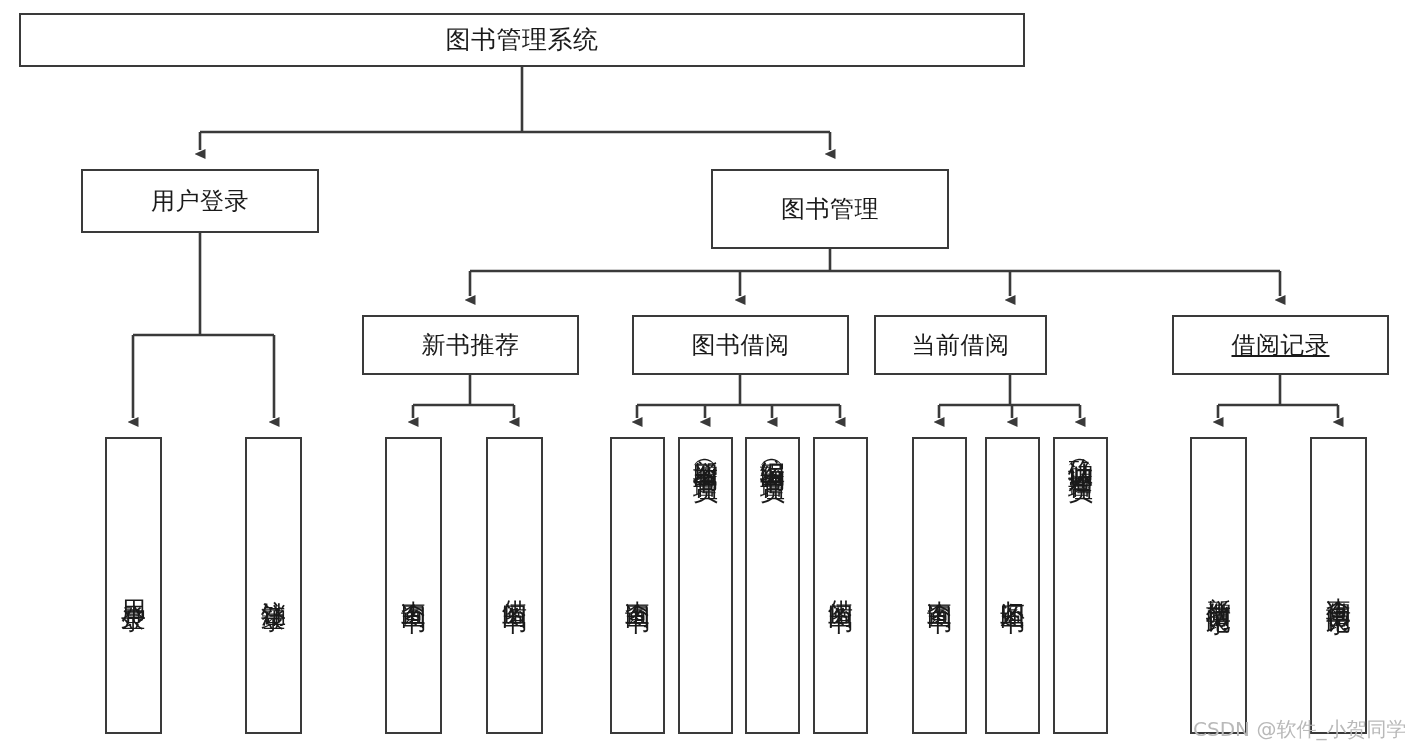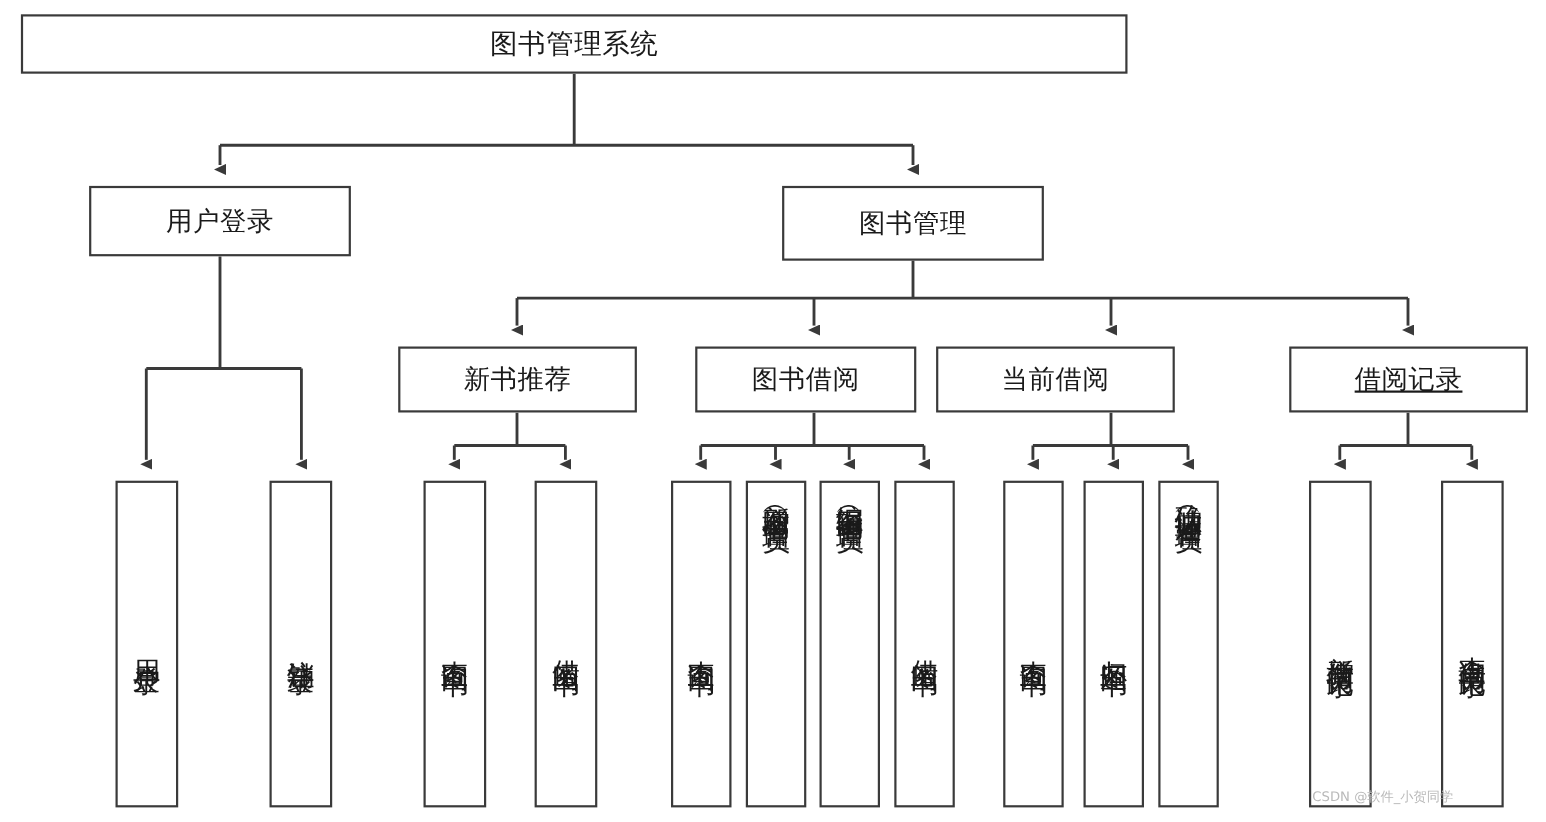--- a/index.html
+++ b/index.html
@@ -61,21 +61,21 @@
     line-height: 1.0;
     letter-spacing: 3px;
     white-space: nowrap;
     margin: 0 auto;
   }
   .node.vertical.center-v {
     align-items: center;
   }
   .watermark {
     position: absolute;
-    font-size: 12px;
+    font-size: 20px;
     color: #b9b9b9;
     white-space: nowrap;
     z-index: 3;
     font-family: "DejaVu Sans", "Liberation Sans", sans-serif;
   }
 </style>
 </head>
 <body>
 
 <div id="diagram-root">
@@ -130,31 +130,31 @@
     </g>
   </svg>
 
   <div class="node root horizontal" style="left: 19px; top: 13px; width: 1006px; height: 54px;">
     <span class="node-label">图书管理系统</span>
   </div>
 
   <div class="node horizontal" style="left: 81px; top: 169px; width: 238px; height: 64px;">
     <span class="node-label">用户登录</span>
   </div>
-  <div class="node horizontal" style="left: 711px; top: 169px; width: 238px; height: 68px;">
+  <div class="node horizontal" style="left: 711px; top: 169px; width: 238px; height: 80px;">
     <span class="node-label">图书管理</span>
   </div>
 
   <div class="node horizontal" style="left: 362px; top: 315px; width: 217px; height: 60px; justify-content: center;">
     <span class="node-label">新书推荐</span>
   </div>
-  <div class="node horizontal" style="left: 632px; top: 315px; width: 201px; height: 60px;">
+  <div class="node horizontal" style="left: 632px; top: 315px; width: 217px; height: 60px;">
     <span class="node-label">图书借阅</span>
   </div>
-  <div class="node horizontal" style="left: 851px; top: 315px; width: 217px; height: 60px;">
+  <div class="node horizontal" style="left: 874px; top: 315px; width: 173px; height: 60px;">
     <span class="node-label">当前借阅</span>
   </div>
   <div class="node horizontal" style="left: 1172px; top: 315px; width: 217px; height: 60px; text-decoration: underline;">
     <span class="node-label">借阅记录</span>
   </div>
 
   <div class="node vertical center-v" style="left: 105px; top: 437px; width: 57px; height: 297px;">
     <span class="node-label">用户登录</span>
   </div>
   <div class="node vertical center-v" style="left: 245px; top: 437px; width: 57px; height: 297px;">

